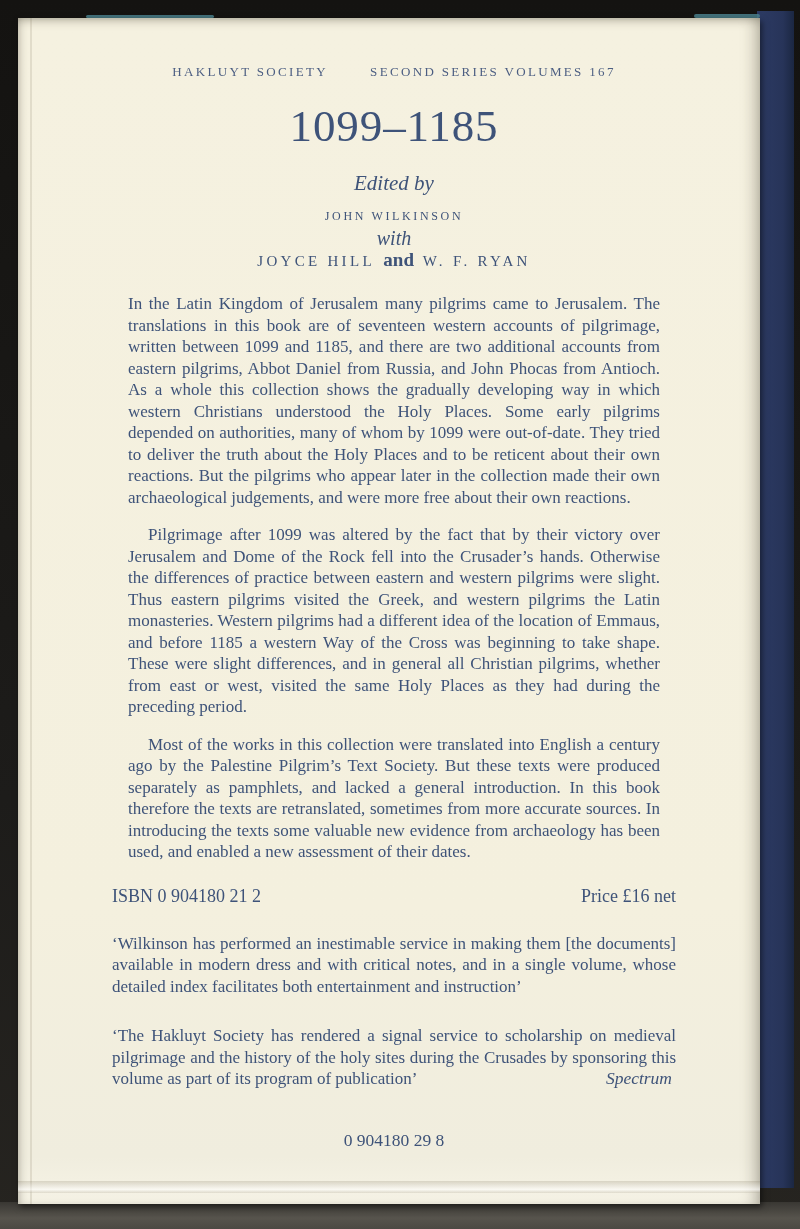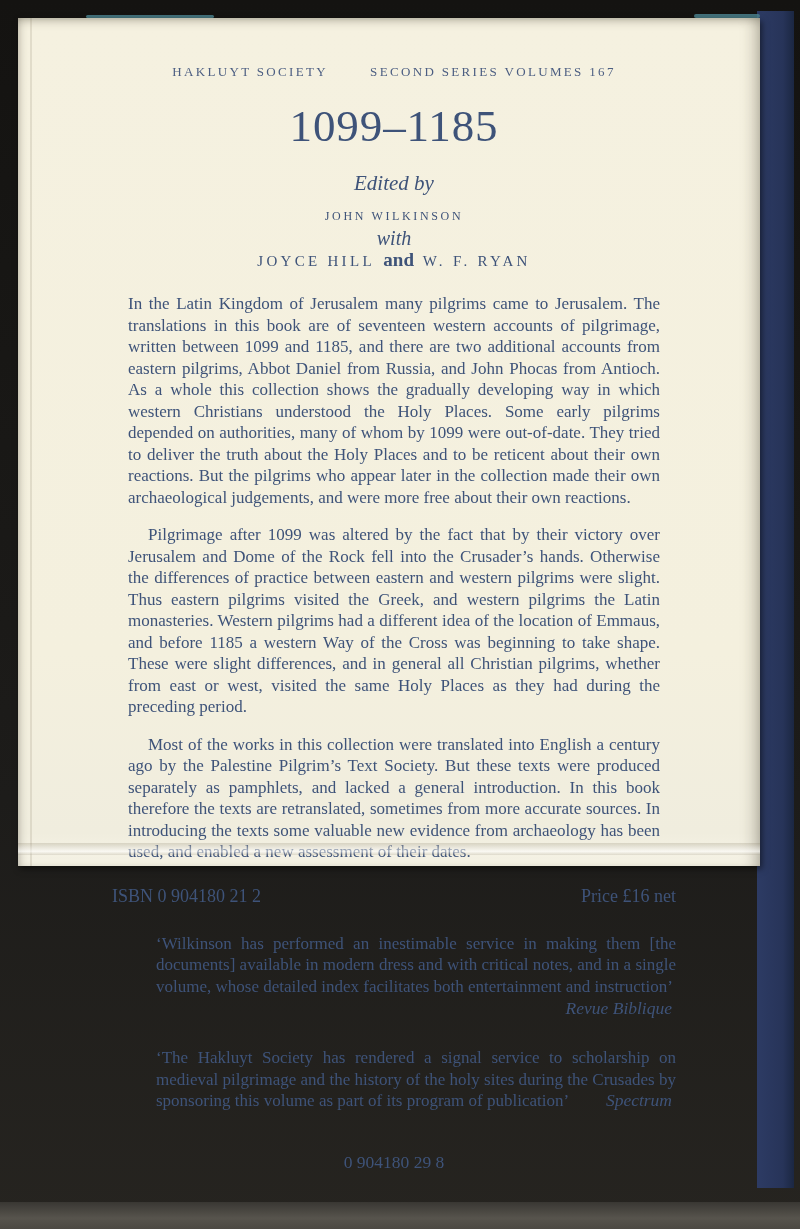--- a/index.html
+++ b/index.html
@@ -18,21 +18,21 @@
     background: linear-gradient(90deg, var(--board-navy, #32426e) 0%, #273459 70%, #1b2742 100%);
   }
   .teal-edge {
     position: absolute; height: 4px;
     background: var(--jacket-top-edge-teal, #4e8794);
     opacity: .8; border-radius: 2px;
   }
   .teal-edge.left { left: 86px; top: 15px; width: 128px; height: 3px; }
   .teal-edge.right { left: 694px; top: 14px; width: 66px; }
   .jacket {
-    position: absolute; left: 18px; top: 18px; width: 742px; height: 848px;
+    position: absolute; left: 18px; top: 18px; width: 742px; height: 1186px;
     background: linear-gradient(180deg, #f5f1e0 0%, #f4f0de 75%, #f0edde 96%, #f6f3e6 100%);
     box-shadow:
       inset -12px 0 16px -9px rgba(55, 50, 35, .40),
       inset 7px 0 9px -6px rgba(55, 50, 35, .32),
       inset 0 9px 11px -8px rgba(55, 50, 35, .38),
       2px 3px 6px rgba(0,0,0,.5);
   }
   .jacket::before { 
     content: ""; position: absolute; left: 12px; top: 0; bottom: 0; width: 2px;
     background: rgba(125, 115, 88, .16);
@@ -61,21 +61,21 @@
   .with-label { text-align: center; font-size: 20px; line-height: 24px; }
   .editors-line { text-align: center; font-size: 15px; letter-spacing: .22em; line-height: 20px; }
   .editors-line .and { font-size: 19px; letter-spacing: 0; padding: 0 2px; font-weight: bold; }
   .blurb { margin-top: 22px; font-size: 17px; line-height: 21.5px; text-align: justify; }
   .blurb p { margin: 16px; }
   .blurb p.indent { text-indent: 20px; }
   .isbn-row {
     margin-top: 22px; display: flex; justify-content: space-between;
     font-size: 18px; line-height: 22px;
   }
-  .review { margin-top: 26px; font-size: 17px; line-height: 21.5px; text-align: justify; margin-left: 44px; }
+  .review { margin-top: 26px; font-size: 17px; line-height: 21.5px; text-align: justify; }
   .review p { margin: 0; }
   .attribution { text-align: right; font-size: 17.5px; line-height: 22px; padding-right: 4px; }
   .review-inline { position: relative; margin-top: 28px; }
   .attribution-inline {
     position: absolute; right: 4px; bottom: 0;
     font-size: 17.5px; line-height: 21.5px;
   }
   .imprint { margin-top: 38px; text-align: center; font-size: 17.5px; line-height: 25px; }
 </style>
 </head>
@@ -113,21 +113,20 @@
       <p class="indent">Most of the works in this collection were translated into English a century ago by the Palestine Pilgrim’s Text Society. But these texts were produced separately as pamphlets, and lacked a general introduction. In this book therefore the texts are retranslated, sometimes from more accurate sources. In introducing the texts some valuable new evidence from archaeology has been used, and enabled a new assessment of their dates.</p>
     </div>
 
     <div class="isbn-row">
       <span>ISBN 0 904180 21 2</span>
       <span>Price £16 net</span>
     </div>
 
     <div class="review">
       <p>‘Wilkinson has performed an inestimable service in making them [the documents] available in modern dress and with critical notes, and in a single volume, whose detailed index facilitates both entertainment and instruction’</p>
-      <div class="attribution italic">Revue Biblique</div>
     </div>
 
     <div class="review review-inline">
       <p>‘The Hakluyt Society has rendered a signal service to scholarship on medieval pilgrimage and the history of the holy sites during the Crusades by sponsoring this volume as part of its program of publication’</p>
       <span class="attribution-inline italic">Spectrum</span>
     </div>
 
     <div class="imprint">
       <div>0 904180 29 8</div>
     </div>

